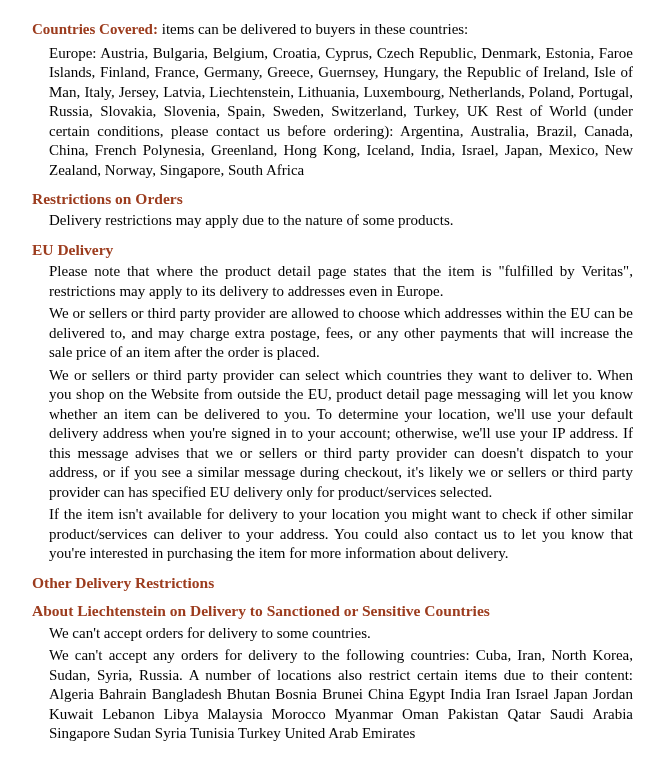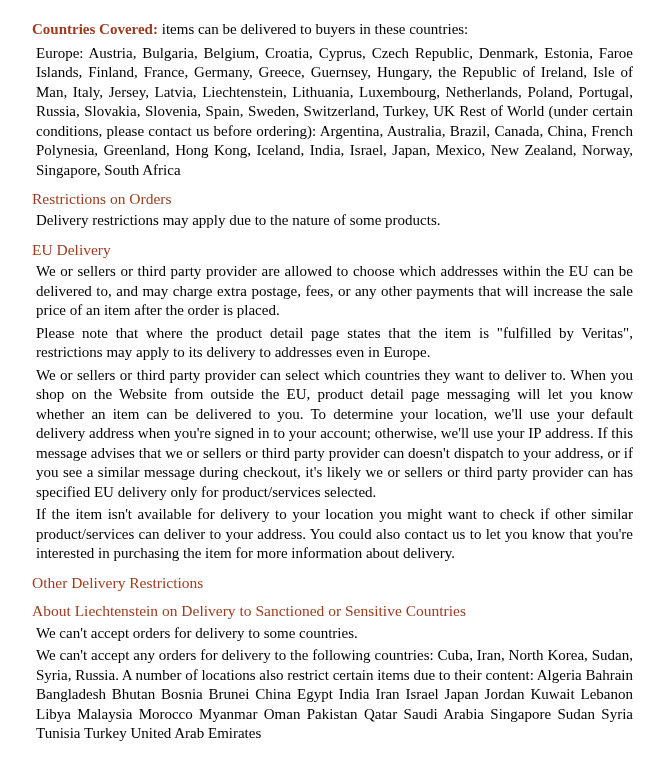--- a/index.html
+++ b/index.html
@@ -15,27 +15,27 @@
     font-size: 15px;
     line-height: 1.28;
   }
   .page {
     width: 649px;
     box-sizing: border-box;
     padding: 0 16px 10px 32px;
   }
   .heading {
     color: #9c3c1e;
-    font-weight: normal;
+    font-weight: bold;
     font-size: 15.5px;
     margin: 9px 0 2px 0;
     line-height: 1.25;
   }
   .para {
-    margin: 3px 0 3px 4px;
+    margin: 3px 0 3px 17px;
     text-align: justify;
     text-justify: inter-word;
     line-height: 1.30;
   }
   .inline-head {
     color: #9c3c1e;
     font-weight: bold;
   }
   .lead-para {
     margin: 20px 0 4px 0;
@@ -57,22 +57,22 @@
   <p class="lead-para nojustify">
     <span class="inline-head">Countries Covered:</span><span> items can be delivered to buyers in these countries:</span>
   </p>
 
   <p class="para countrylist">Europe: Austria, Bulgaria, Belgium, Croatia, Cyprus, Czech Republic, Denmark, Estonia, Faroe Islands, Finland, France, Germany, Greece, Guernsey, Hungary, the Republic of Ireland, Isle of Man, Italy, Jersey, Latvia, Liechtenstein, Lithuania, Luxembourg, Netherlands, Poland, Portugal, Russia, Slovakia, Slovenia, Spain, Sweden, Switzerland, Turkey, UK Rest of World (under certain conditions, please contact us before ordering): Argentina, Australia, Brazil, Canada, China, French Polynesia, Greenland, Hong Kong, Iceland, India, Israel, Japan, Mexico, New Zealand, Norway, Singapore, South Africa</p>
 
   <h2 class="heading">Restrictions on Orders</h2>
   <p class="para nojustify">Delivery restrictions may apply due to the nature of some products.</p>
 
   <h2 class="heading">EU Delivery</h2>
+  <p class="para">Please note that where the product detail page states that the item is "fulfilled by Veritas", restrictions may apply to its delivery to addresses even in Europe.</p>
   <p class="para">We or sellers or third party provider are allowed to choose which addresses within the EU can be delivered to, and may charge extra postage, fees, or any other payments that will increase the sale price of an item after the order is placed.</p>
-  <p class="para">Please note that where the product detail page states that the item is "fulfilled by Veritas", restrictions may apply to its delivery to addresses even in Europe.</p>
 
   <p class="para">We or sellers or third party provider can select which countries they want to deliver to. When you shop on the Website from outside the EU, product detail page messaging will let you know whether an item can be delivered to you. To determine your location, we'll use your default delivery address when you're signed in to your account; otherwise, we'll use your IP address. If this message advises that we or sellers or third party provider can doesn't dispatch to your address, or if you see a similar message during checkout, it's likely we or sellers or third party provider can has specified EU delivery only for product/services selected.</p>
   <p class="para">If the item isn't available for delivery to your location you might want to check if other similar product/services can deliver to your address. You could also contact us to let you know that you're interested in purchasing the item for more information about delivery.</p>
 
   <h2 class="heading">Other Delivery Restrictions</h2>
 
   <h2 class="heading">About Liechtenstein on Delivery to Sanctioned or Sensitive Countries</h2>
   <p class="para nojustify">We can't accept orders for delivery to some countries.</p>
   <p class="para">We can't accept any orders for delivery to the following countries: Cuba, Iran, North Korea, Sudan, Syria, Russia. A number of locations also restrict certain items due to their content: Algeria Bahrain Bangladesh Bhutan Bosnia Brunei China Egypt India Iran Israel Japan Jordan Kuwait Lebanon Libya Malaysia Morocco Myanmar Oman Pakistan Qatar Saudi Arabia Singapore Sudan Syria Tunisia Turkey United Arab Emirates</p>
 

